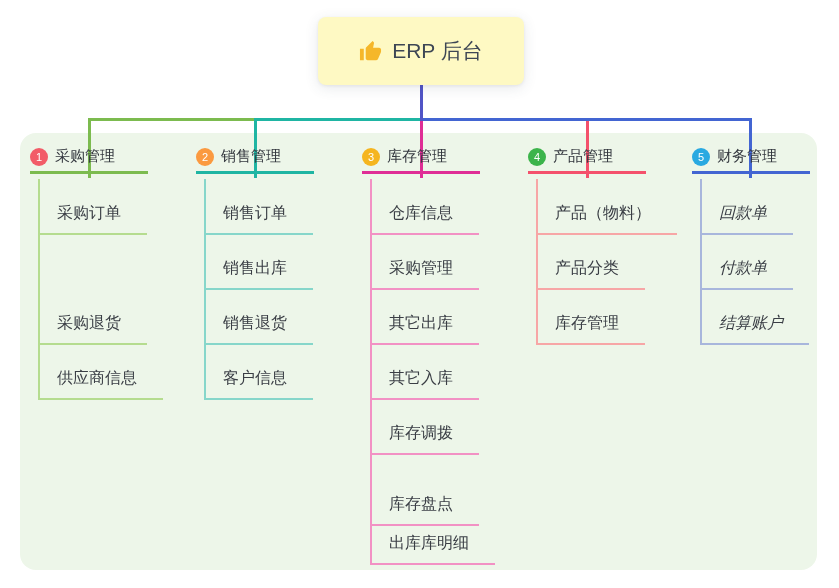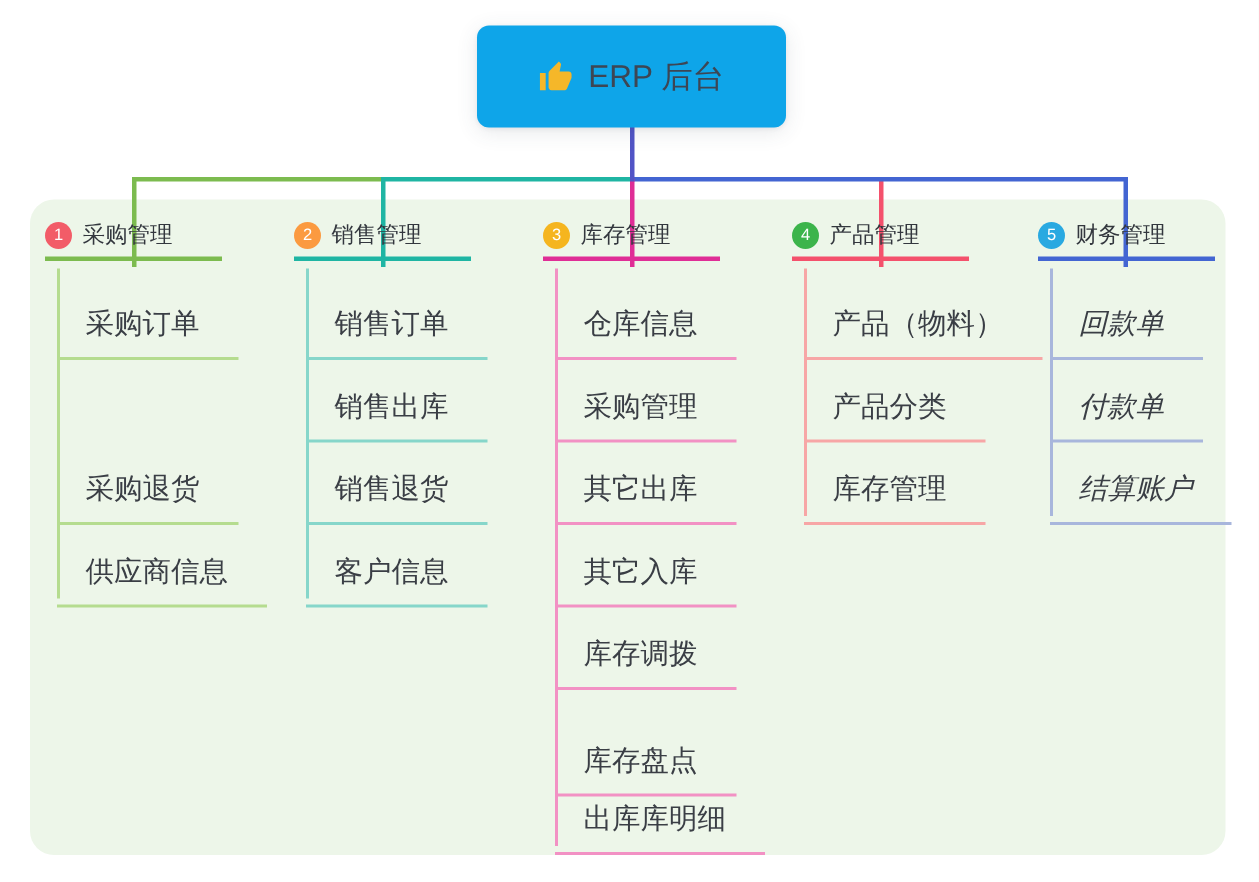--- a/index.html
+++ b/index.html
@@ -9,21 +9,21 @@
     background:#fff;
   }
   
   .panel{
     position:absolute;left:20px;top:133px;width:797px;height:437px;
     background:#EDF6E9;border-radius:16px;
   }
   
   .root-node{
     position:absolute;left:318px;top:17px;width:206px;height:68px;
-    background:#0ea5e9;border-radius:8px;
+    background:#fef9c3;border-radius:8px;
     box-shadow:0 3px 14px rgba(60,70,90,.12), 0 1px 3px rgba(60,70,90,.08);
     display:flex;align-items:center;justify-content:center;gap:10px;
     font-size:21px;color:#3D4654;cursor:pointer;
   }
   .root-node svg{display:block;}
   
   svg.connectors{position:absolute;left:0;top:0;pointer-events:none;}
   
   .branch{position:absolute;top:0;width:160px;height:588px;}
   .b1{left:30px;} .b2{left:196px;} .b3{left:362px;} .b4{left:528px;} .b5{left:692px;}
@@ -34,21 +34,21 @@
     font-size:15px;color:#33373E;cursor:pointer;
   }
   .badge{
     width:18px;height:18px;border-radius:50%;flex:0 0 18px;
     color:#fff;font-size:11px;line-height:18px;text-align:center;
   }
   .spine{position:absolute;left:8px;top:179px;width:2px;}
   .child{
     position:absolute;left:8px;width:max-content;white-space:nowrap;
     padding:0 26px 9px 19px;border-bottom:2px solid #000;
-    font-size:19px;color:#3A3E45;cursor:pointer;
+    font-size:16px;color:#3A3E45;cursor:pointer;
   }
   .r0{top:203px;} .r1{top:258px;} .r2{top:313px;} .r3{top:368px;}
   .r4{top:423px;} .r5{top:494px;} .r6{top:533px;}
   
   .b1 .hdr{border-color:#7CBB4F;} .b1 .child{border-color:#B5DC8F;} .b1 .spine{background:#B5DC8F;height:220px;} .b1 .badge{background:#F25C68;}
   .b2 .hdr{border-color:#1FB5A3;} .b2 .child{border-color:#86D6CA;} .b2 .spine{background:#86D6CA;height:220px;} .b2 .badge{background:#FB9A40;}
   .b3 .hdr{border-color:#DF2E96;} .b3 .child{border-color:#F291C4;} .b3 .spine{background:#F291C4;height:385px;} .b3 .badge{background:#F5B51F;}
   .b4 .hdr{border-color:#F4516C;} .b4 .child{border-color:#F7A6A6;} .b4 .spine{background:#F7A6A6;height:165px;} .b4 .badge{background:#3CB44B;}
   .b5 .hdr{border-color:#4365D2;} .b5 .child{border-color:#A8B6DC;font-style:italic;} .b5 .spine{background:#A8B6DC;height:165px;} .b5 .badge{background:#29A9E1;}
 </style>

